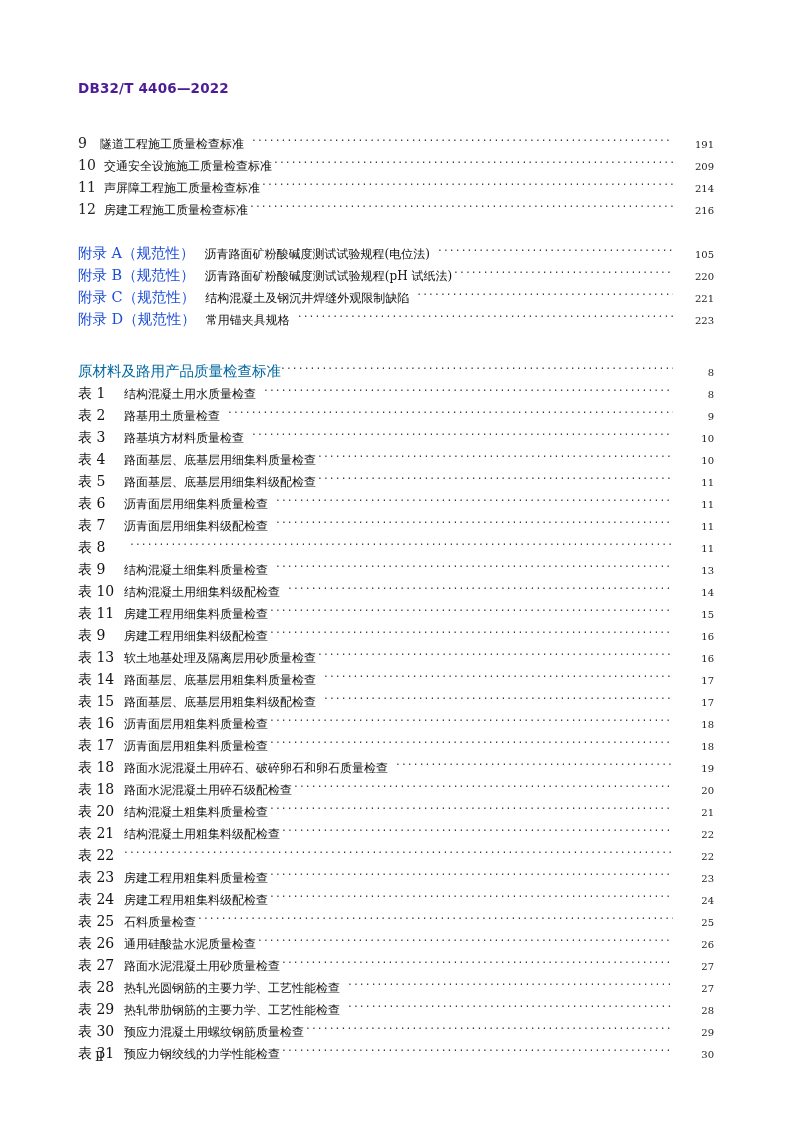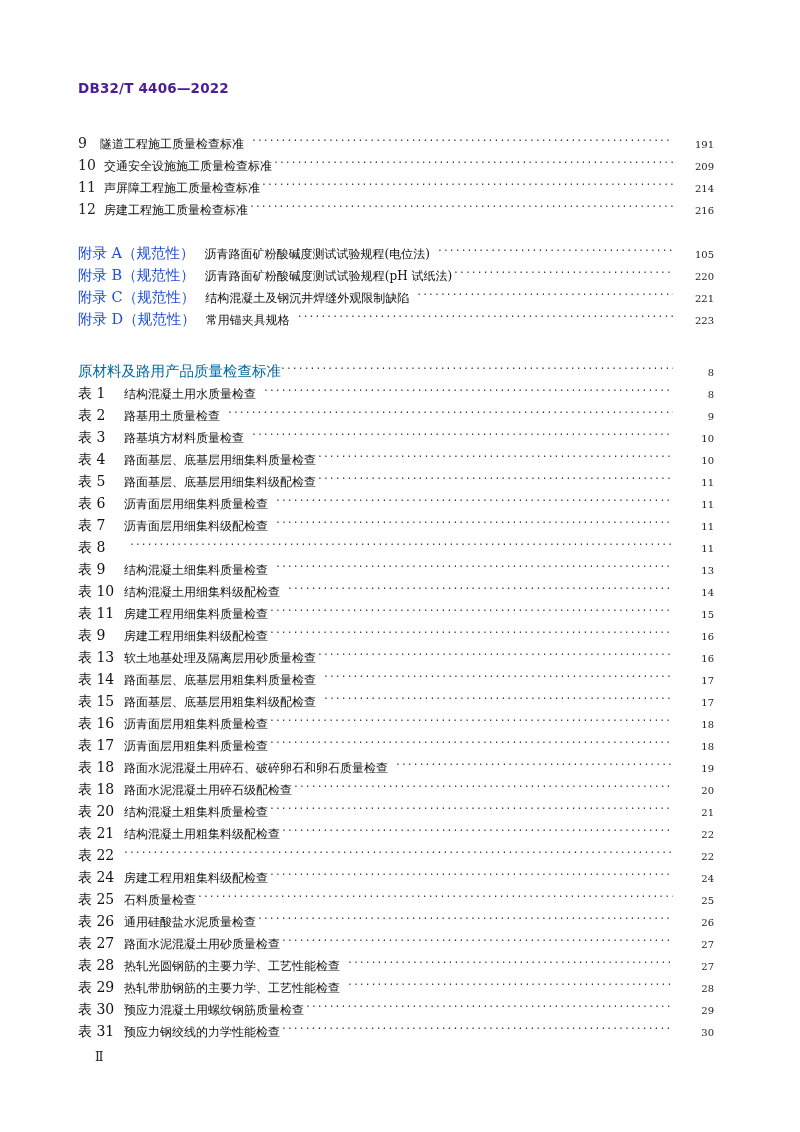--- a/index.html
+++ b/index.html
@@ -336,20 +336,26 @@
       <span class="title">结构混凝土用粗集料级配检查</span>
       <span class="leader"></span>
       <span class="pageno">22</span>
     </div>
     <div class="toc-row">
       <span class="tbl-label">表 22</span>
       <span class="leader"></span>
       <span class="pageno">22</span>
     </div>
     <div class="toc-row">
+      <span class="tbl-label">表 23</span>
+      <span class="title">房建工程用粗集料质量检查</span>
+      <span class="leader"></span>
+      <span class="pageno">23</span>
+    </div>
+    <div class="toc-row">
       <span class="tbl-label">表 24</span>
       <span class="title">房建工程用粗集料级配检查</span>
       <span class="leader"></span>
       <span class="pageno">24</span>
     </div>
     <div class="toc-row">
       <span class="tbl-label">表 25</span>
       <span class="title">石料质量检查</span>
       <span class="leader"></span>
       <span class="pageno">25</span>

